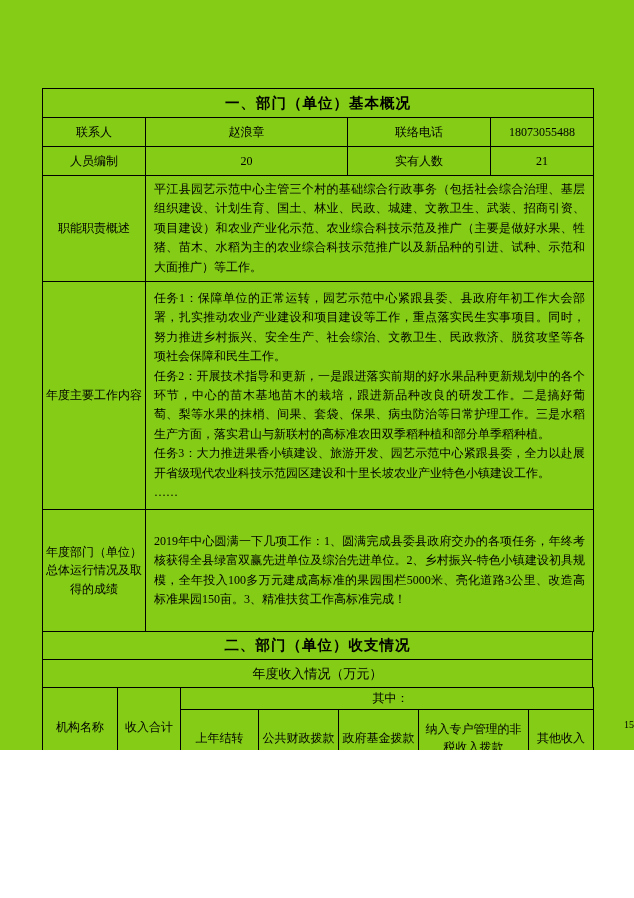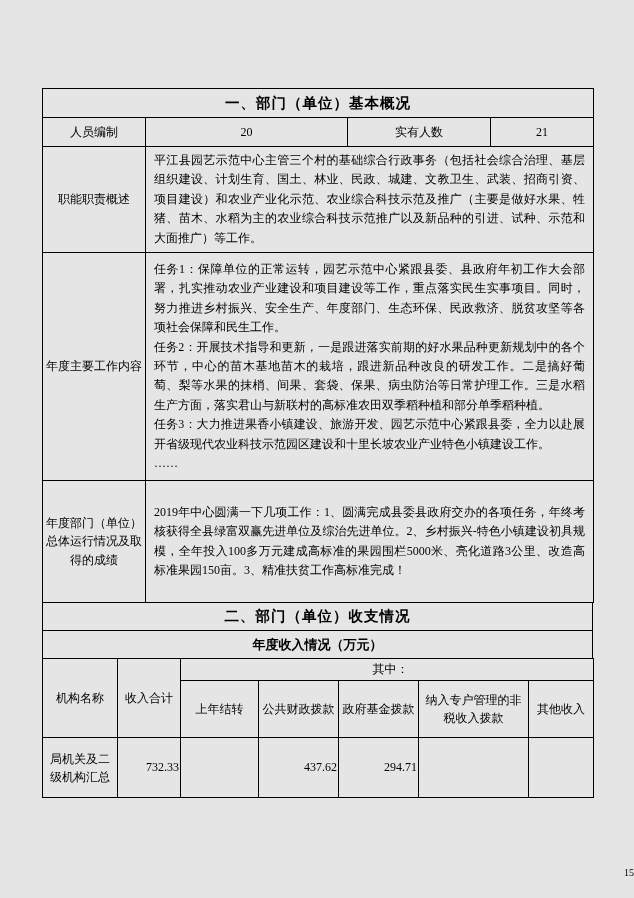--- a/index.html
+++ b/index.html
@@ -1,30 +1,30 @@
 <!DOCTYPE html>
 <html><head>
 <meta charset="utf-8">
 <style>
   html, body { margin: 0; padding: 0; }
   body {
     width: 634px; height: 898px; background: #ffffff;
     font-family: "Liberation Serif", "DejaVu Serif", serif;
     color: #000;
   }
-  .page { position: relative; width: 634px; height: 898px; background: #e5e5e5; overflow: hidden; }
+  .page { position: relative; width: 634px; height: 750px; background: #84cc16; overflow: hidden; }
   .doc { position: absolute; left: 42px; top: 88px; width: 551px; }
   table { border-collapse: collapse; width: 551px; table-layout: fixed; }
   .stack + .stack { margin-top: -1px; }
   td {
     border: 1px solid #000; vertical-align: middle;
     font-size: 12px; word-break: break-all; overflow: hidden;
   }
   .sec-title { text-align: center; font-weight: bold; font-size: 14.5px; letter-spacing: 1px; }
-  .sub-title { text-align: center; font-weight: bold; font-size: 13px; }
+  .sub-title { text-align: center; font-weight: normal; font-size: 13px; }
   .lbl { text-align: center; padding: 2px 3px; line-height: 1.55; }
   .val { text-align: center; }
   .txt { vertical-align: middle; padding: 4px 8px; line-height: 1.62; margin-top: 30px; }
   .txt p { margin: 0; text-align: justify; }
   .num { text-align: right; }
   .among { text-align: center; padding-left: 8px; }
   .hdr { text-align: center; padding: 2px; line-height: 1.5; }
   .page-number { position: absolute; left: 0; right: 0; bottom: 20px; text-align: right; font-size: 10px; }
 </style>
 </head>
@@ -38,20 +38,26 @@
         <col style="width:103px">
           <col style="width:202px">
           <col style="width:143px">
           <col style="width:103px">
       </colgroup>
       <tbody>
           <tr style="height:29px">
         <td colspan="4" class="sec-title">一、部门（单位）基本概况</td>
       </tr>
       <tr style="height:29px">
+        <td class="lbl">联系人</td>
+        <td class="val">赵浪章</td>
+        <td class="lbl">联络电话</td>
+        <td class="val">18073055488</td>
+      </tr>
+      <tr style="height:29px">
         <td class="lbl">人员编制</td>
         <td class="val">20</td>
         <td class="lbl">实有人数</td>
         <td class="val">21</td>
       </tr>
     </tbody>
       </table>
 
     <table class="stack">
       <colgroup>
@@ -61,21 +67,21 @@
       <tbody>
           <tr style="height:97px">
         <td class="lbl">职能职责概述</td>
         <td class="txt">
           <p>平江县园艺示范中心主管三个村的基础综合行政事务（包括社会综合治理、基层组织建设、计划生育、国土、林业、民政、城建、文教卫生、武装、招商引资、项目建设）和农业产业化示范、农业综合科技示范及推广（主要是做好水果、牲猪、苗木、水稻为主的农业综合科技示范推广以及新品种的引进、试种、示范和大面推广）等工作。</p>
         </td>
       </tr>
       <tr style="height:228px">
         <td class="lbl">年度主要工作内容</td>
         <td class="txt">
-          <p>任务1：保障单位的正常运转，园艺示范中心紧跟县委、县政府年初工作大会部署，扎实推动农业产业建设和项目建设等工作，重点落实民生实事项目。同时，努力推进乡村振兴、安全生产、年度部门、生态环保、民政救济、脱贫攻坚等各项社会保障和民生工作。</p>
+          <p>任务1：保障单位的正常运转，园艺示范中心紧跟县委、县政府年初工作大会部署，扎实推动农业产业建设和项目建设等工作，重点落实民生实事项目。同时，努力推进乡村振兴、安全生产、社会综治、文教卫生、民政救济、脱贫攻坚等各项社会保障和民生工作。</p>
           <p>任务2：开展技术指导和更新，一是跟进落实前期的好水果品种更新规划中的各个环节，中心的苗木基地苗木的栽培，跟进新品种改良的研发工作。二是搞好葡萄、梨等水果的抹梢、间果、套袋、保果、病虫防治等日常护理工作。三是水稻生产方面，落实君山与新联村的高标准农田双季稻种植和部分单季稻种植。</p>
           <p>任务3：大力推进果香小镇建设、旅游开发、园艺示范中心紧跟县委，全力以赴展开省级现代农业科技示范园区建设和十里长坡农业产业特色小镇建设工作。</p>
           <p>……</p>
         </td>
       </tr>
       <tr style="height:122px">
         <td class="lbl">年度部门（单位）总体运行情况及取得的成绩</td>
         <td class="txt">
           <p>2019年中心圆满一下几项工作：1、圆满完成县委县政府交办的各项任务，年终考核获得全县绿富双赢先进单位及综治先进单位。2、乡村振兴-特色小镇建设初具规模，全年投入100多万元建成高标准的果园围栏5000米、亮化道路3公里、改造高标准果园150亩。3、精准扶贫工作高标准完成！</p>
         </td>

